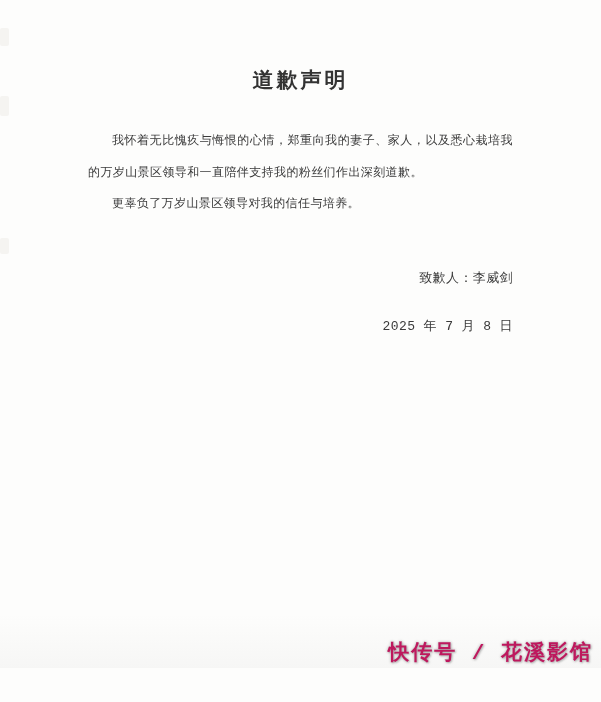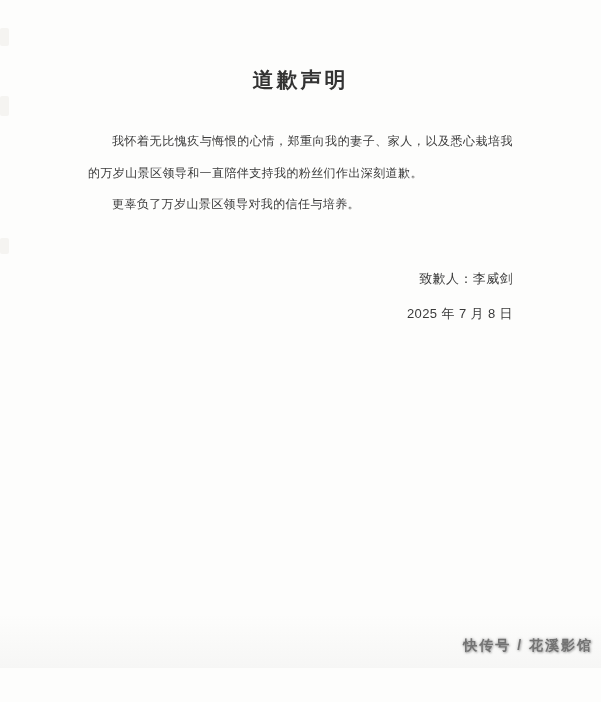--- a/index.html
+++ b/index.html
@@ -13,20 +13,21 @@
     font-family: "Liberation Sans", "DejaVu Sans", sans-serif;
     color: #3a3a3a;
     overflow: hidden;
     position: relative;
   }
   .page {
     position: relative;
     width: 601px;
     height: 668px;
     background: #fdfdfc;
+    font-family: Liberation Mono, monospace;
   }
   
   .smudge {
     position: absolute;
     left: 0;
     width: 9px;
     background: #f5f4f1;
     border-radius: 2px;
   }
   .smudge.s1 { top: 28px; height: 18px; }
@@ -59,39 +60,39 @@
     text-align: right;
     font-size: 13px;
     letter-spacing: 0.4px;
     color: #3a3a3a;
   }
   .sign-block .signer {
     line-height: 32px;
   }
   .sign-block .sign-date {
     line-height: 32px;
-    margin-top: 3px;
+    margin-top: 16px;
   }
   .bottom-fade {
     position: absolute;
     left: 0;
     right: 0;
     bottom: 0;
     height: 54px;
     background: linear-gradient(to bottom, rgba(0,0,0,0) 0%, rgba(120,120,120,0.05) 100%);
     pointer-events: none;
   }
   .watermark {
     position: absolute;
     right: 8px;
-    bottom: 13px;
-    font-size: 14px;
+    bottom: 2px;
+    font-size: 21px;
     font-weight: bold;
     letter-spacing: 2px;
-    color: #737373;
+    color: #be185d;
     text-shadow: 0 0 3px rgba(160,160,160,0.85), 1px 1px 2px rgba(140,140,140,0.55);
   }
 </style>
 </head>
 <body>
 
 <div class="page">
 
   <div class="smudge s1"></div>
   <div class="smudge s2"></div>

